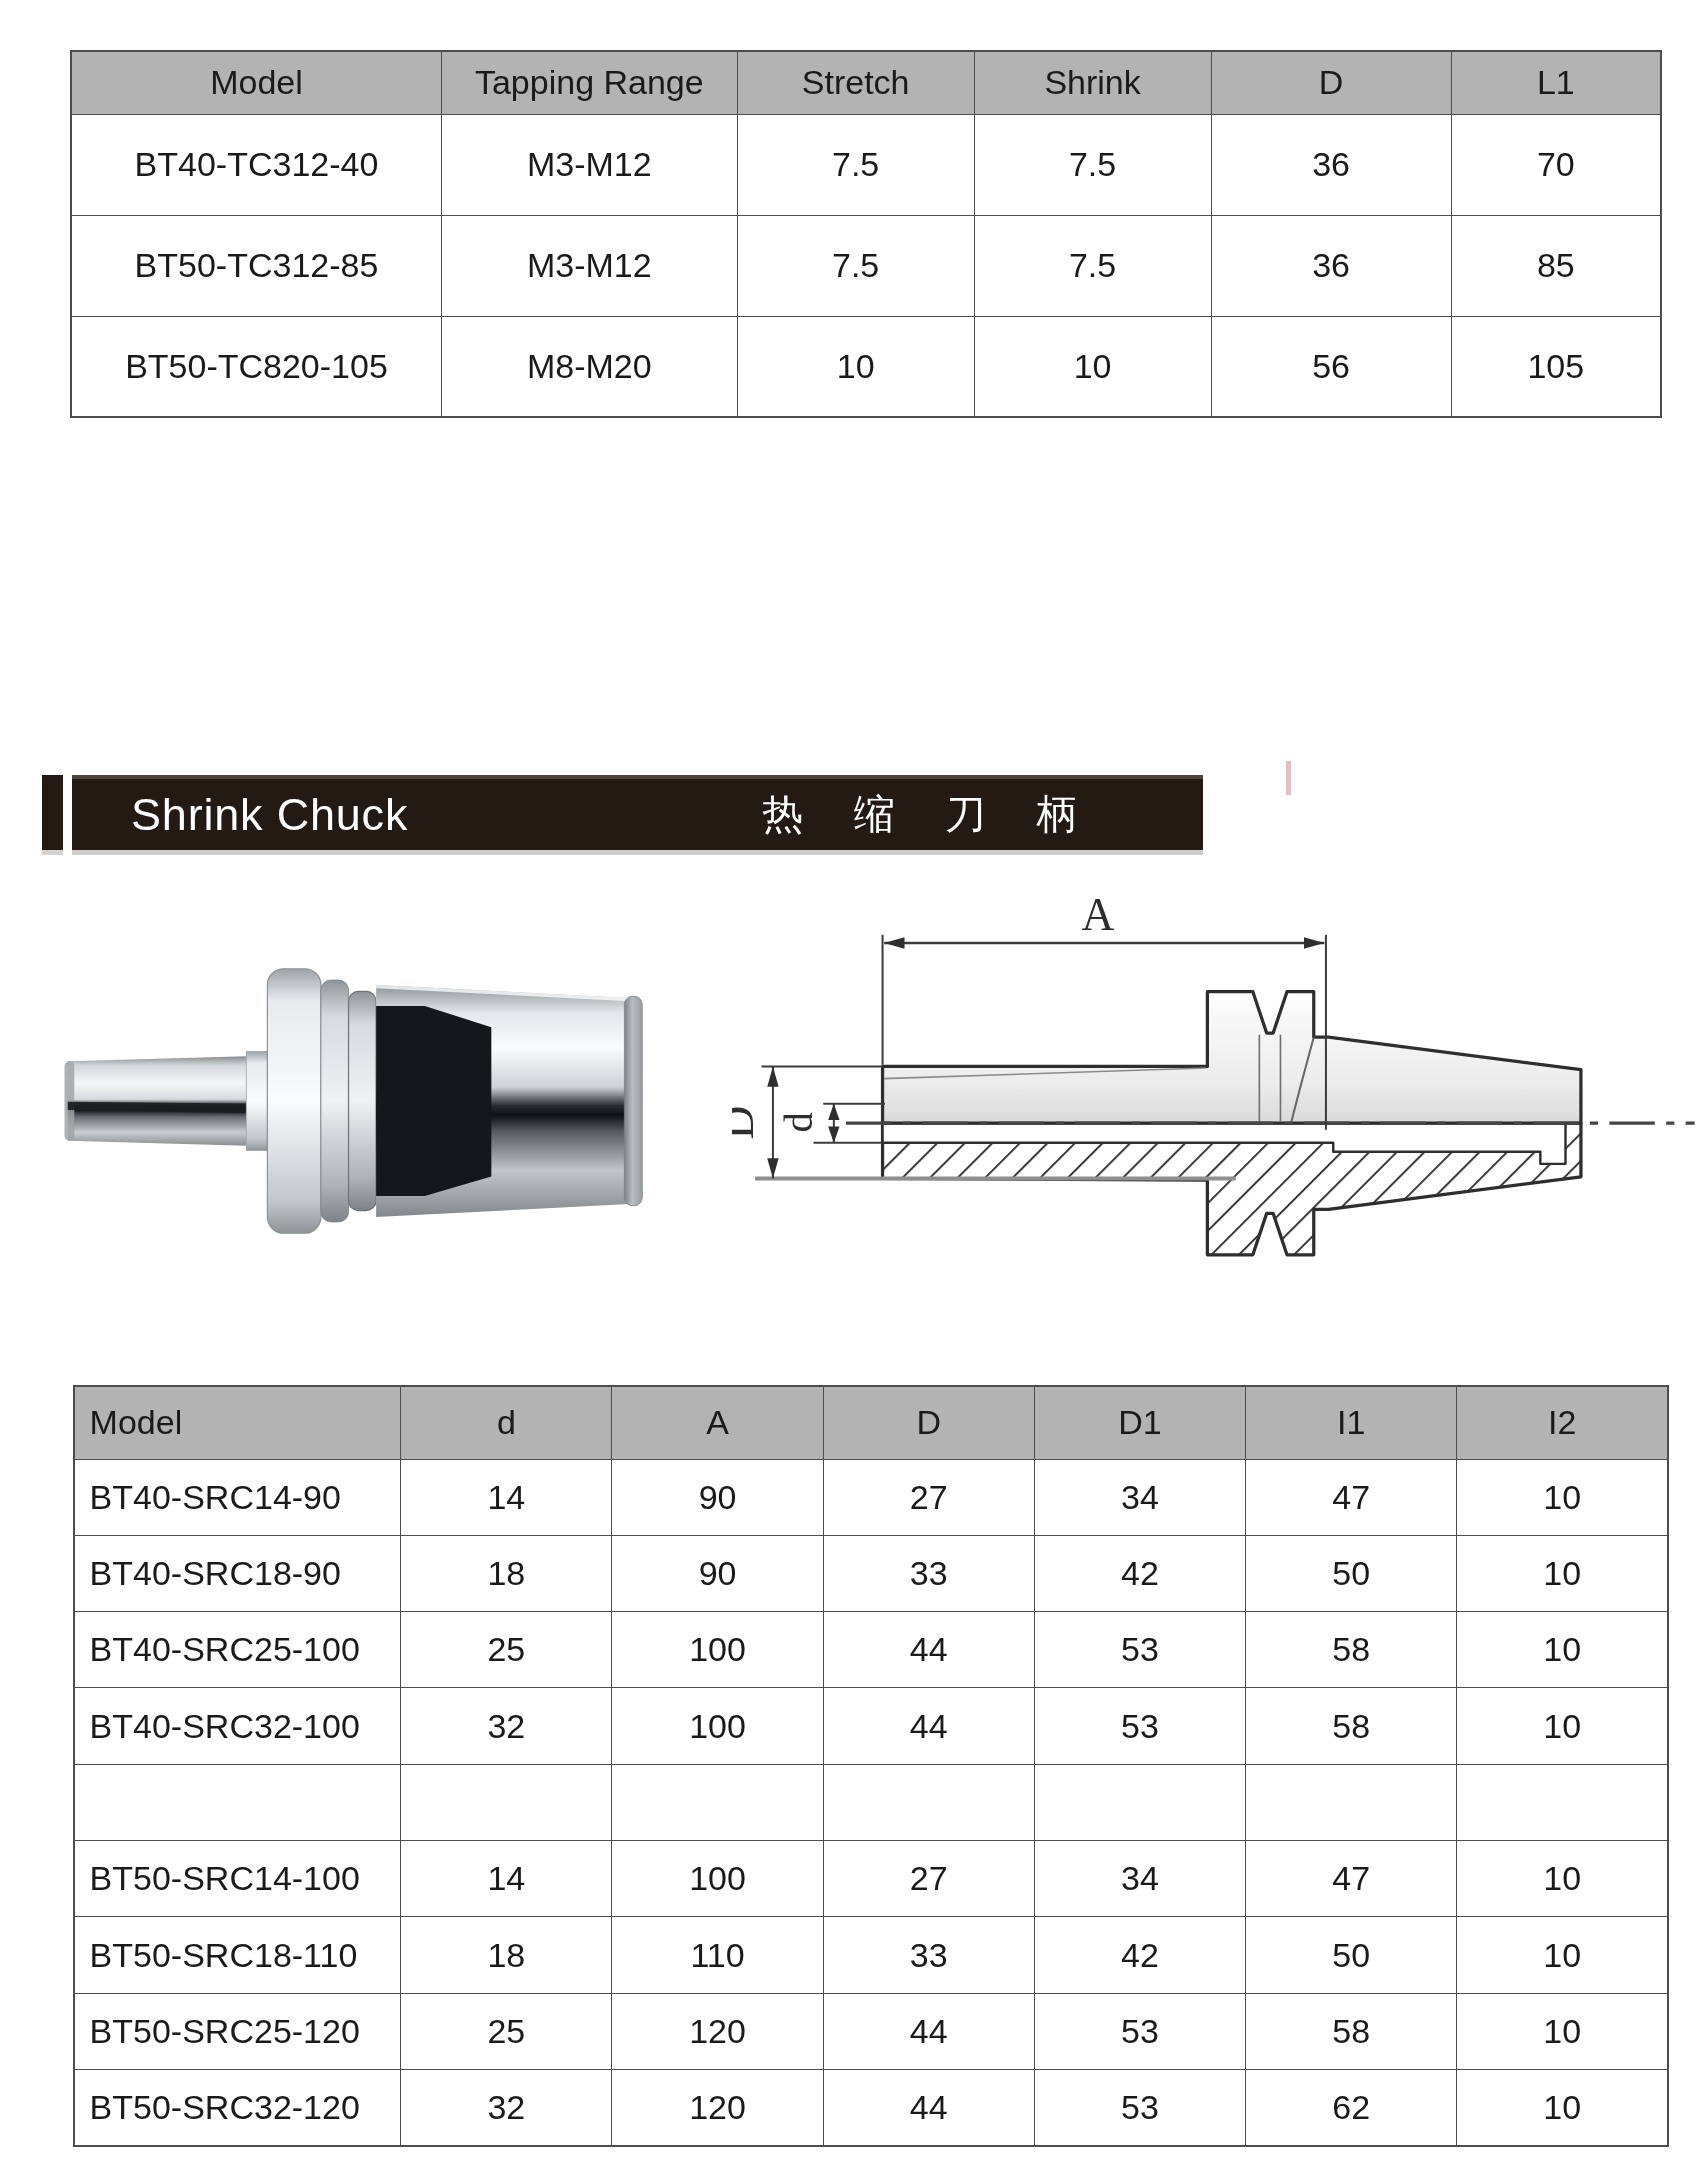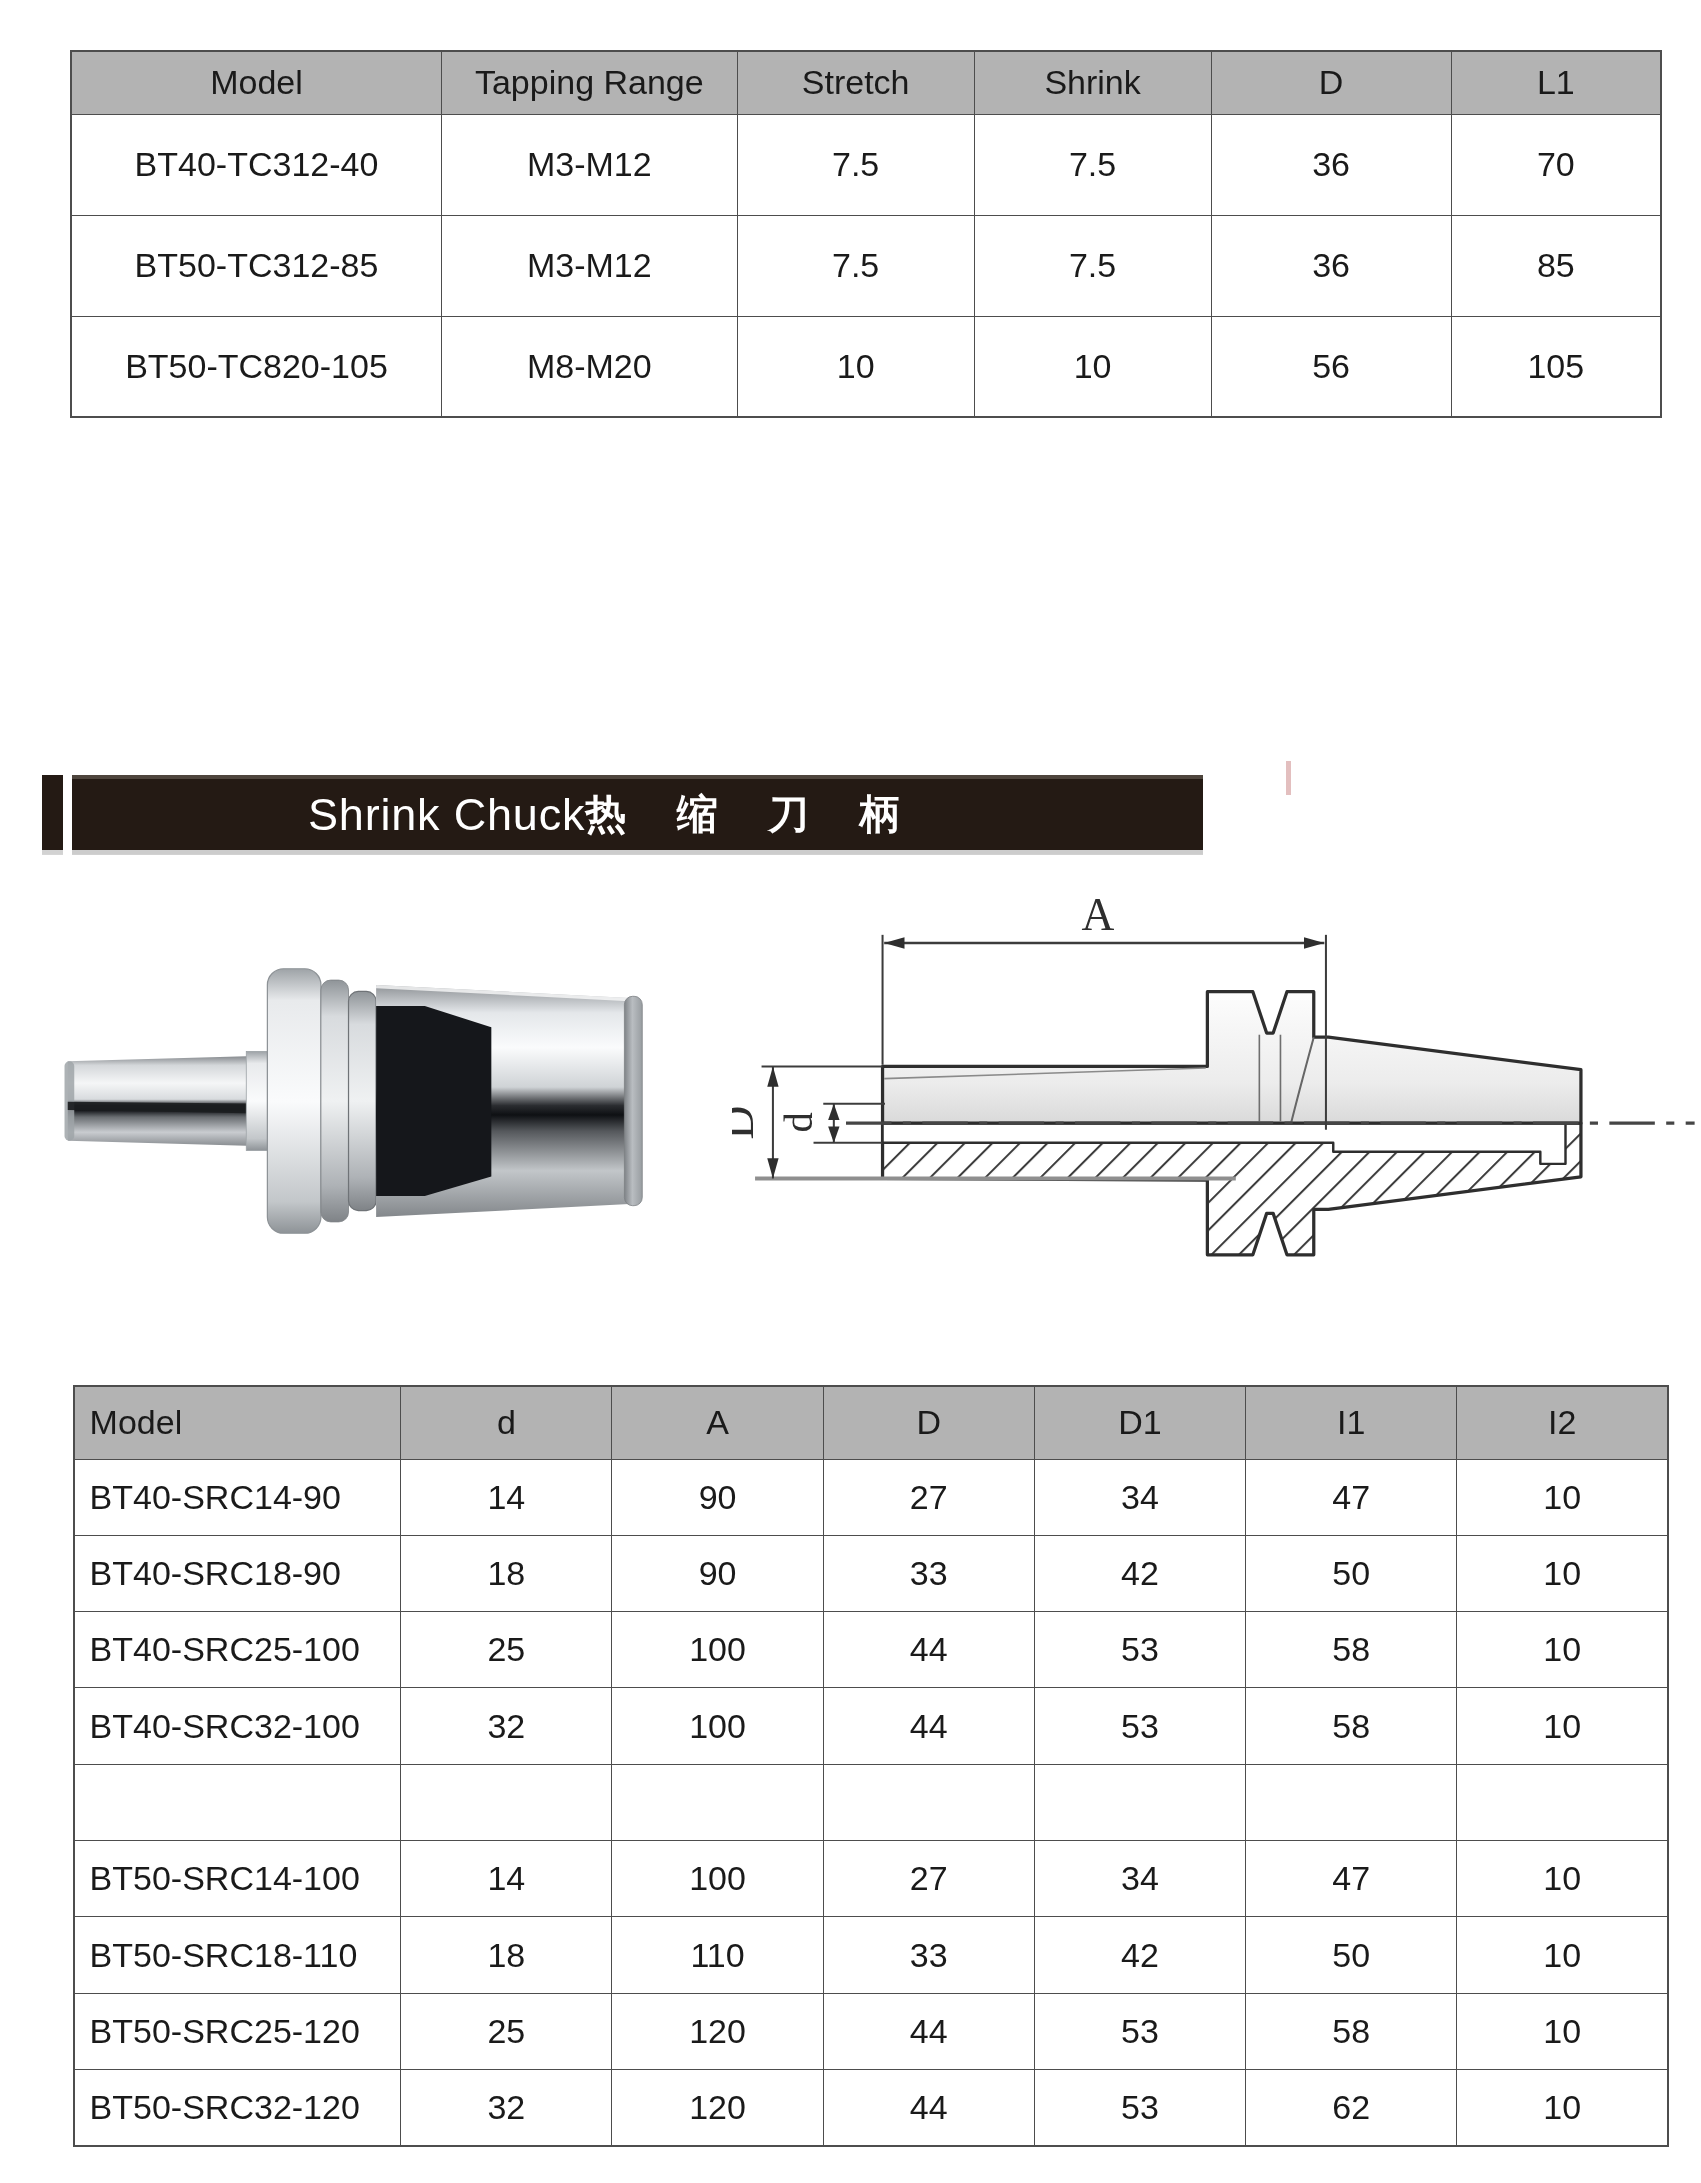--- a/index.html
+++ b/index.html
@@ -22,23 +22,23 @@
   #bottomTable tbody tr{height:76px;}
   #bottomTable th:first-child, #bottomTable td:first-child{
       text-align:left;padding-left:14.6px;}
 
   
   .banner-accent{position:absolute;left:42px;top:775px;width:21px;height:75px;
       background:#241a14;box-shadow:0 4.9px 0 #d2d2d2;}
   .banner{position:absolute;left:72px;top:775px;width:1131px;height:75px;
       background:#241a14;border-top:4.9px solid #4e453d;box-sizing:border-box;
       box-shadow:0 4.9px 0 #cccccc;display:flex;align-items:center;
-      justify-content:center;padding:0 106px 0 59px;}
+      justify-content:space-between;padding:0 106px 0 59px;}
   .banner .en{color:#ffffff;font-size:45px;letter-spacing:0.8px;}
-  .banner .zh{color:#ffffff;font-size:41px;font-weight:bold;letter-spacing:19.5px;
+  .banner .zh{color:#ffffff;font-size:41px;font-weight:normal;letter-spacing:19.5px;
       white-space:nowrap;}
   .scan-artifact{position:absolute;left:1286px;top:761px;width:4.9px;height:34px;
       background:#cc8a8a;opacity:.55;}
 
   
   .photo-wrap{position:absolute;left:61px;top:959px;width:601px;height:284px;}
   .drawing-wrap{position:absolute;left:732px;top:878px;width:967px;height:471px;}
   svg{display:block;}
   .dim-label{font-family:"Liberation Serif", serif;fill:#2e2e2e;}
 </style>

